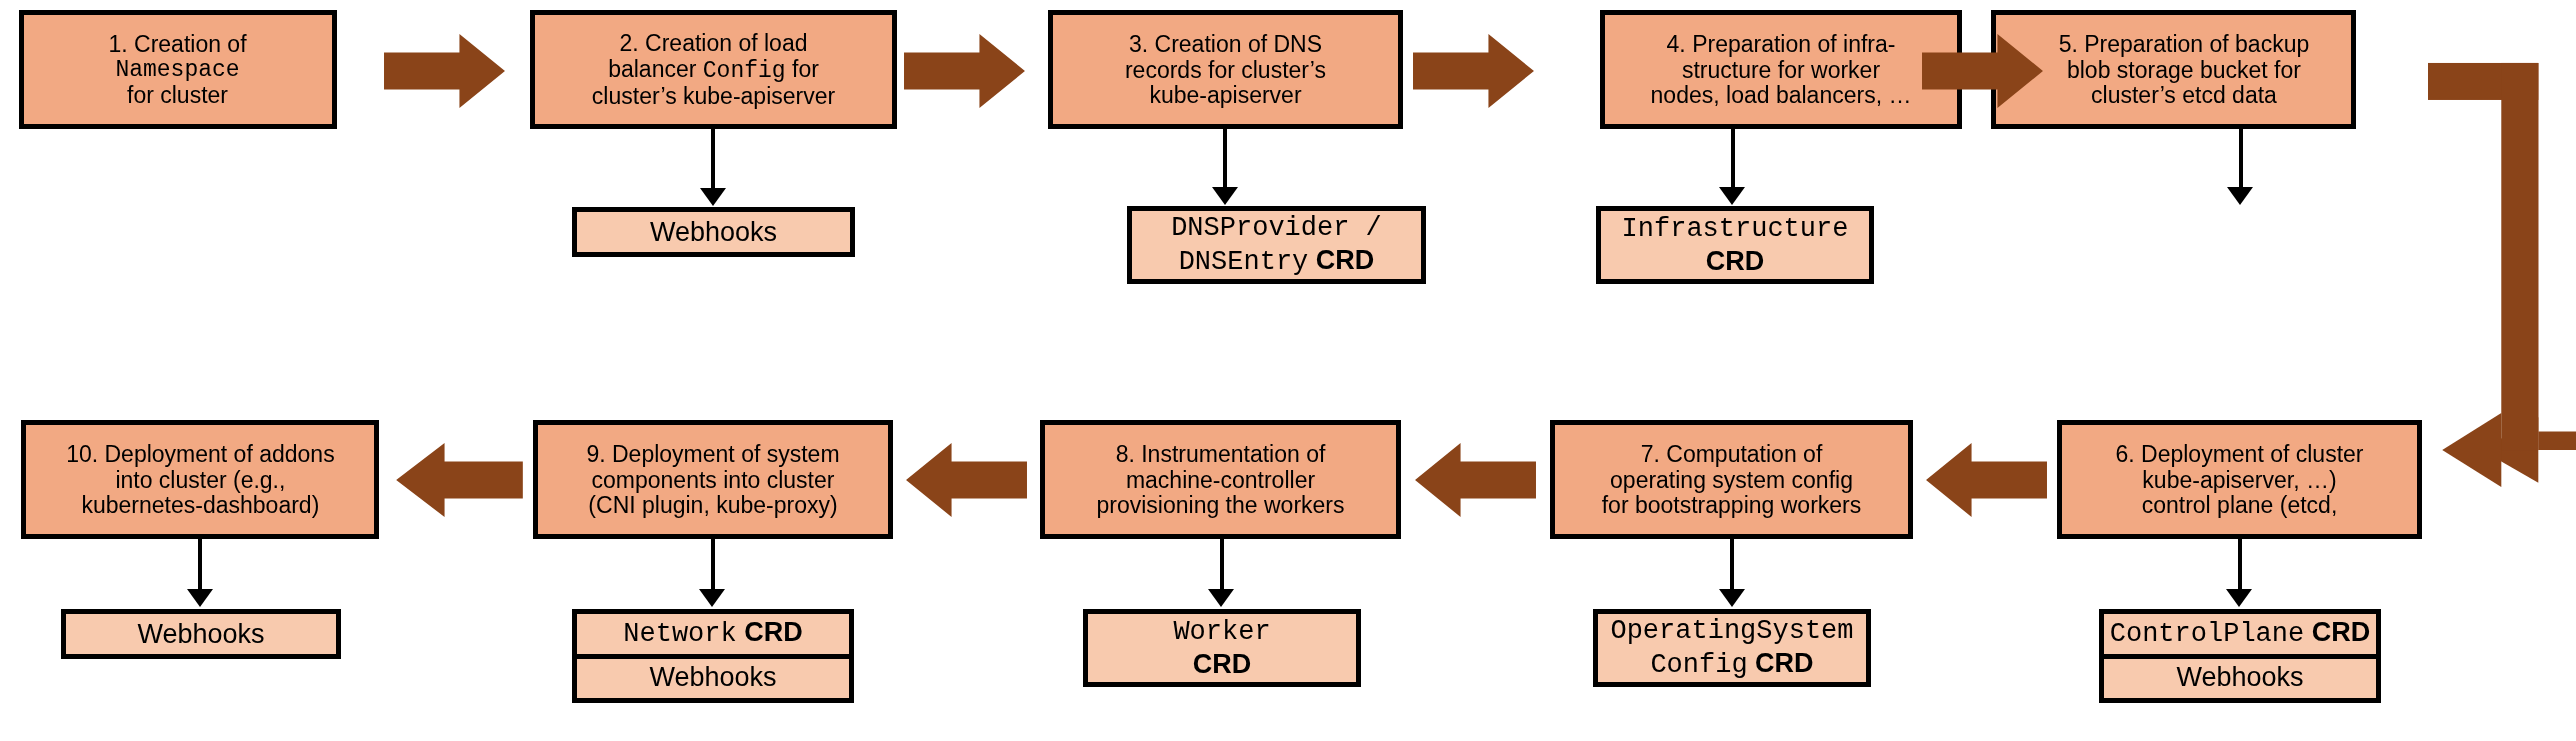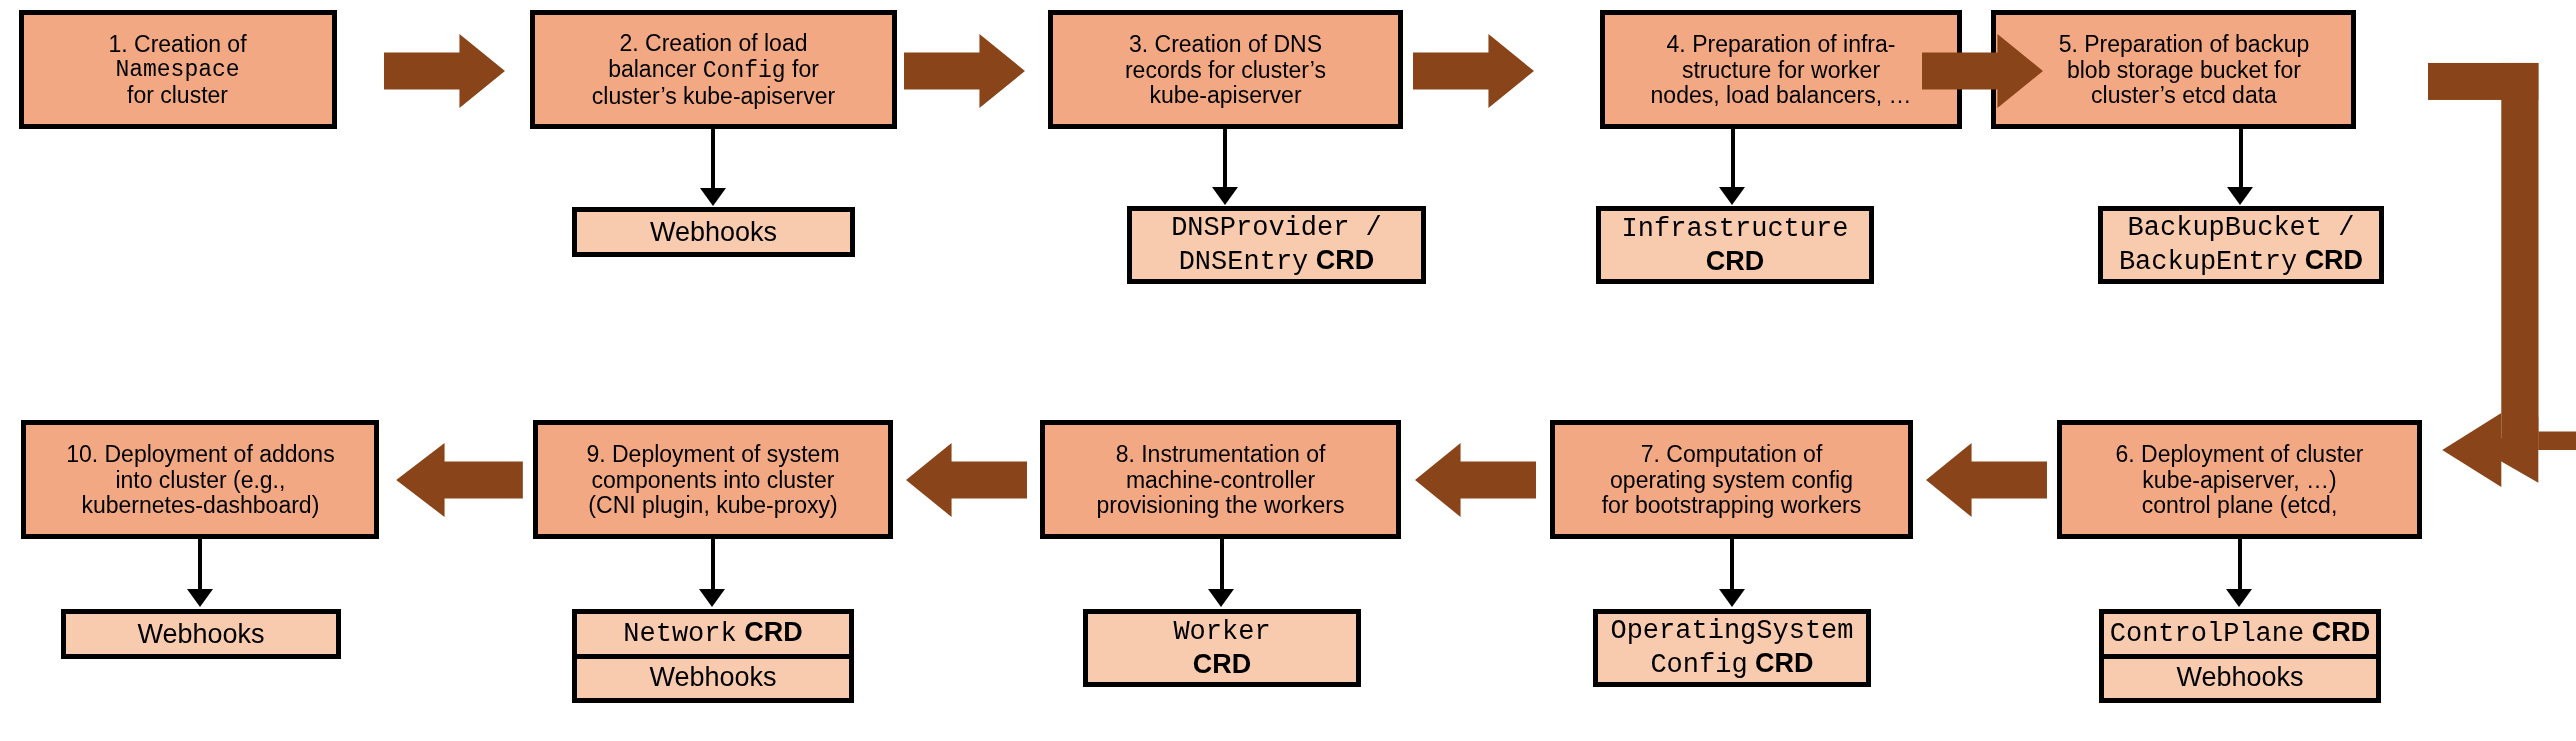--- a/index.html
+++ b/index.html
@@ -145,24 +145,20 @@
   <div class="node sub" style="left:1087px; top:206px; width:299px; height:78px;margin-left:40px;">
     <span class="ln mono">DNSProvider /</span>
     <span class="ln"><span class="mono">DNSEntry</span> <span class="bold">CRD</span></span>
   </div>
 
   <div class="node sub" style="left:1596px; top:206px; width:278px; height:78px;">
     <span class="ln mono">Infrastructure</span>
     <span class="ln bold">CRD</span>
   </div>
 
-  <div class="node sub" style="left:2098px; top:206px; width:286px; height:78px;">
-    <span class="ln mono">BackupBucket /</span>
-    <span class="ln"><span class="mono">BackupEntry</span> <span class="bold">CRD</span></span>
-  </div>
 
   <div class="node step" style="left:21.4px; top:420px; width:358px; height:119px;">
     <span class="ln">10. Deployment of addons</span>
     <span class="ln">into cluster (e.g.,</span>
     <span class="ln">kubernetes-dashboard)</span>
   </div>
 
   <div class="node step" style="left:533px; top:420px; width:360px; height:119px;">
     <span class="ln">9. Deployment of system</span>
     <span class="ln">components into cluster</span>

